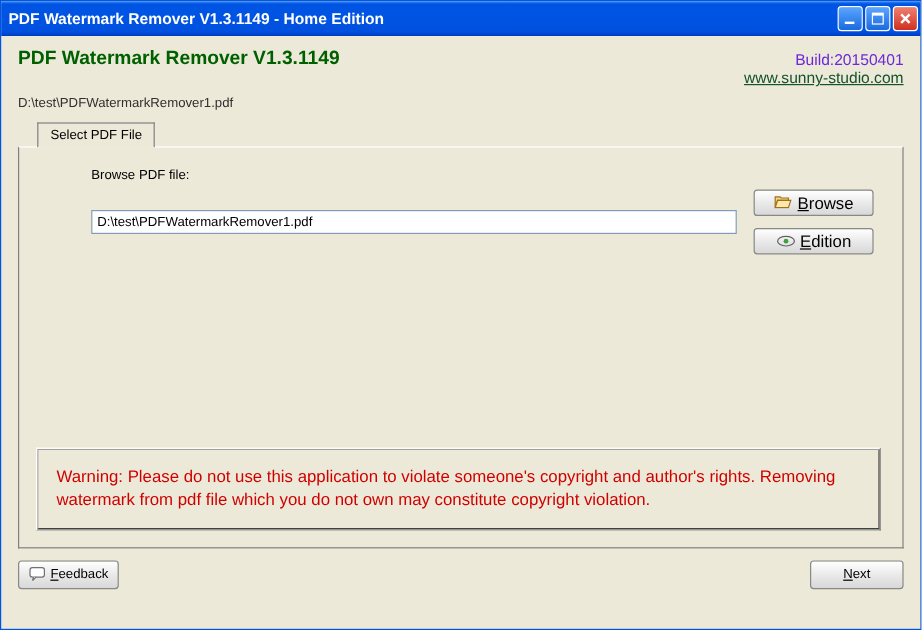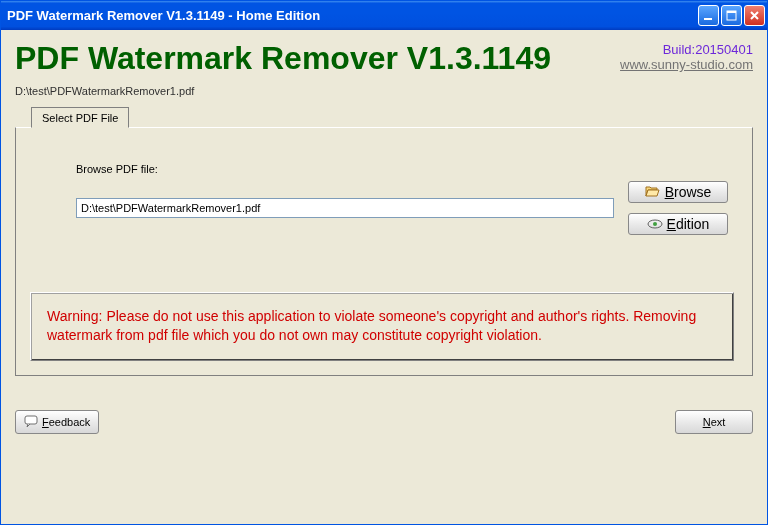--- a/index.html
+++ b/index.html
@@ -56,31 +56,31 @@
       display: flex;
       flex-direction: column;
     }
     .header-row {
       display: flex;
       align-items: flex-start;
     }
     .app-title {
       color: #006000;
       font-family: Tahoma, sans-serif;
-      font-size: 32px;
+      font-size: 16px;
       font-weight: bold;
       flex: 1;
     }
     .header-right {
       text-align: right;
       font-size: 13px;
       padding-top: 2px;
     }
     .build-text { color: #6d28d9; }
-    .link-text { color: #737373; text-decoration: underline; cursor: pointer; }
+    .link-text { color: #14532d; text-decoration: underline; cursor: pointer; }
     .file-path {
       color: #303030;
       font-size: 11px;
       margin-top: 8px;
       margin-bottom: 10px;
     }
     .tab-area {
       position: relative;
     }
     .tab-header {
@@ -92,23 +92,23 @@
       font-size: 11px;
       position: relative;
       z-index: 2;
       margin-left: 16px;
     }
     .tab-body {
       border: 1px solid #808080;
       border-top: 1px solid #fff;
       background: #ece9d8;
       margin-top: -1px;
-      height: 249px;
+      height: 335px;
       position: relative;
-      padding: 35px 24px 14px 60px;
+      padding: 17px 24px 14px 60px;
     }
     .field-label {
       font-size: 11px;
       margin-bottom: 6px;
     }
     .file-row {
       display: flex;
       gap: 14px;
       align-items: center;
     }
@@ -168,21 +168,20 @@
       border-radius: 3px;
       background: linear-gradient(to bottom, #fff, #eaeaea 50%, #d8d8d8);
       font-size: 11px;
       display: flex;
       align-items: center;
       justify-content: center;
       gap: 4px;
       cursor: pointer;
       font-family: Tahoma, sans-serif;
       padding: 0 8px;
-      margin-top: 24px;
     }
     .underline-first::first-letter { text-decoration: underline; }
   </style>
 </head>
 <body>
 
 <div class="window">
   <div class="titlebar">
     <span class="titlebar-text">PDF Watermark Remover V1.3.1149 - Home Edition</span>
     <div class="titlebar-buttons">

